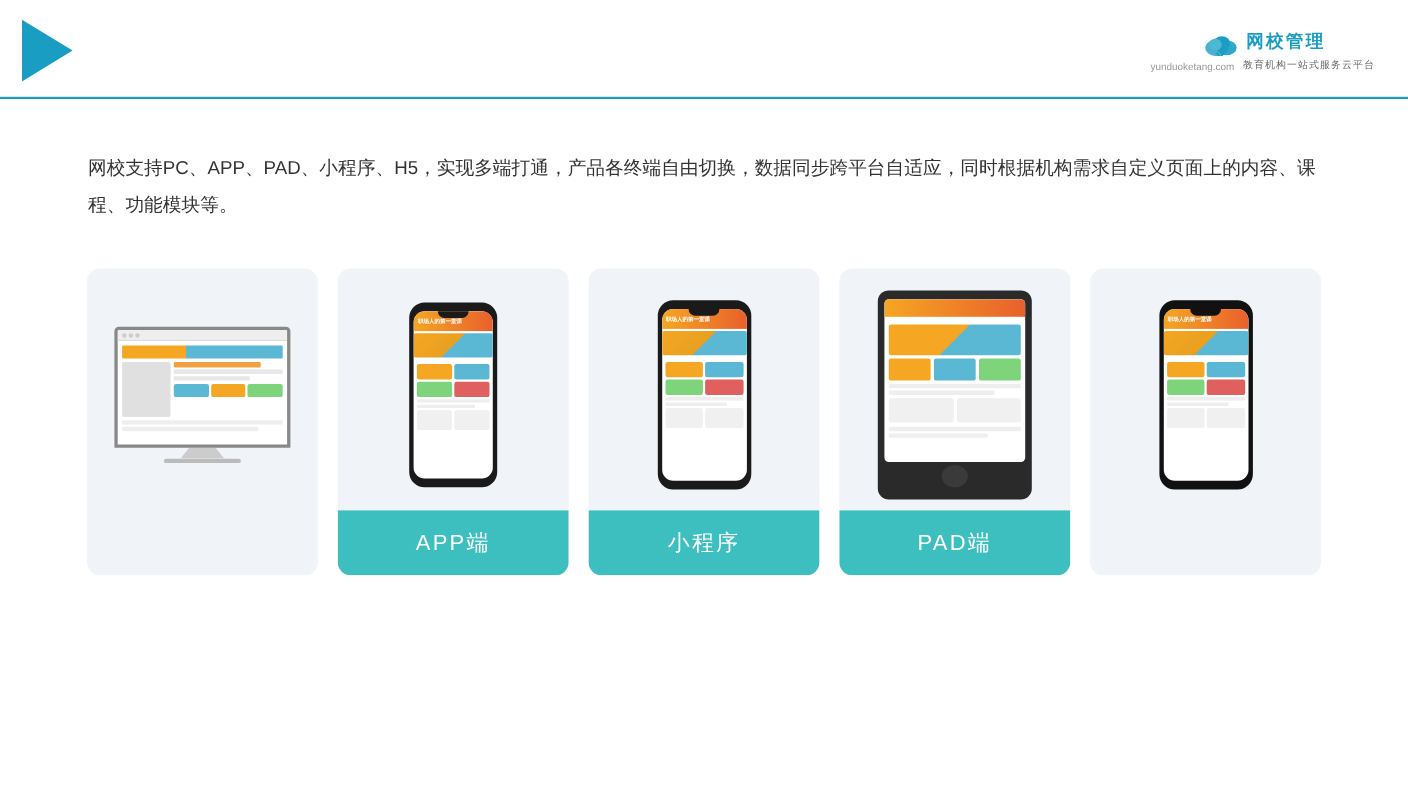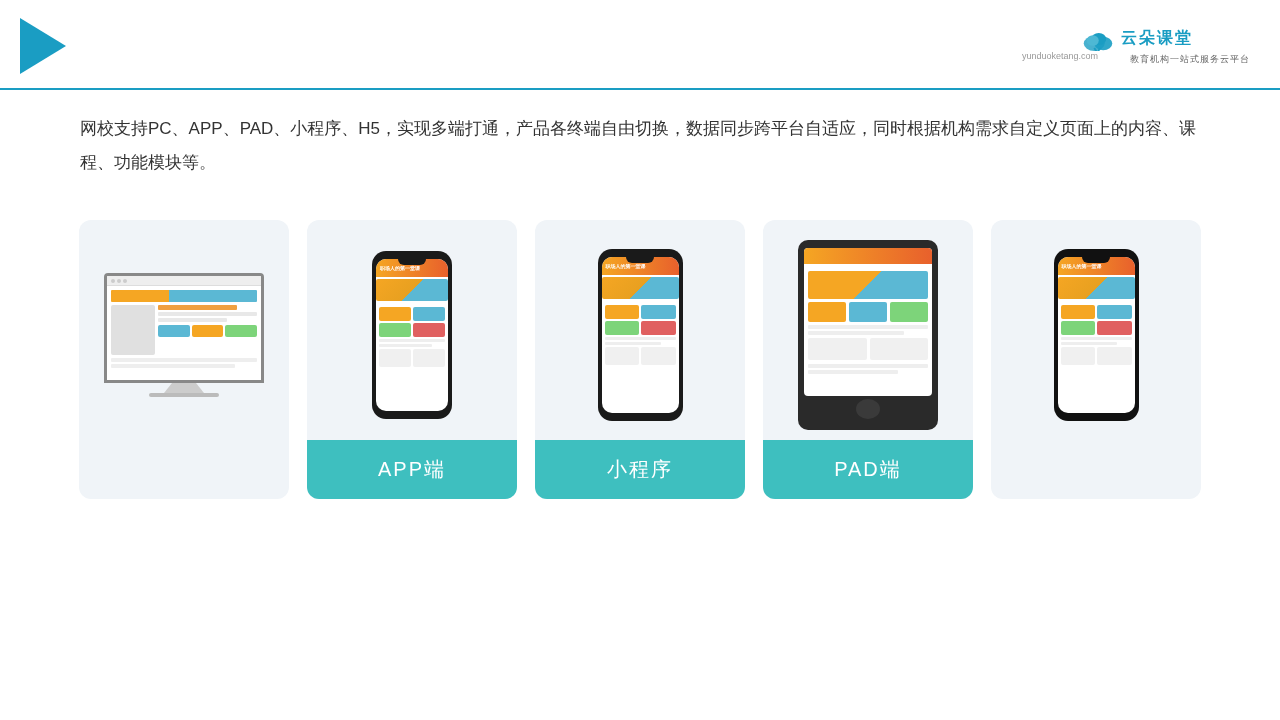--- a/index.html
+++ b/index.html
@@ -59,30 +59,29 @@
       font-size: 16px;
       color: #1a9dc3;
       font-weight: bold;
       letter-spacing: 2px;
     }
     .logo-text-sub {
       font-size: 9px;
       color: #666;
       letter-spacing: 1px;
       margin-top: 2px;
-      margin-left: 24px;
     }
     .logo-url {
       font-size: 9px;
       color: #999;
     }
 
     
     .description {
-      padding: 22px 80px 20px 80px;
+      padding: 46px 80px 20px 80px;
       font-size: 17px;
       color: #333;
       line-height: 2;
     }
 
     
     .cards-area {
       display: flex;
       justify-content: center;
       gap: 18px;
@@ -286,23 +285,23 @@
 
       <svg class="cloud-icon" viewBox="0 0 50 32" fill="none" xmlns="http://www.w3.org/2000/svg">
         <ellipse cx="20" cy="22" rx="14" ry="10" fill="#1a9dc3" opacity="0.8"></ellipse>
         <ellipse cx="32" cy="22" rx="12" ry="9" fill="#1a9dc3" opacity="0.9"></ellipse>
         <ellipse cx="26" cy="16" rx="10" ry="8" fill="#1a9dc3"></ellipse>
         <ellipse cx="18" cy="18" rx="8" ry="7" fill="#4db8d4"></ellipse>
         <line x1="20" y1="28" x2="24" y2="34" stroke="#1a9dc3" stroke-width="2.5"></line>
         <line x1="28" y1="28" x2="24" y2="34" stroke="#1a9dc3" stroke-width="2.5"></line>
         <line x1="20" y1="34" x2="28" y2="34" stroke="#1a9dc3" stroke-width="2"></line>
       </svg>
-      <span class="logo-text-main">云朵课堂</span>
-    </div>
-    <div style="display:flex;gap:8px;align-items:flex-start">
+      <span class="logo-text-main">网校管理</span>
+    </div>
+    <div style="display:flex;gap:8px;align-items:flex-end">
       <span class="logo-url">yunduoketang.com</span>
       <span class="logo-text-sub">教育机构一站式服务云平台</span>
     </div>
   </div>
 </div>
 
 <div class="description">
   <p>网校支持PC、APP、PAD、小程序、H5，实现多端打通，产品各终端自由切换，数据同步跨平台自适应，同时根据机构需求自定义页面上的内容、课程、功能模块等。</p>
 </div>
 

